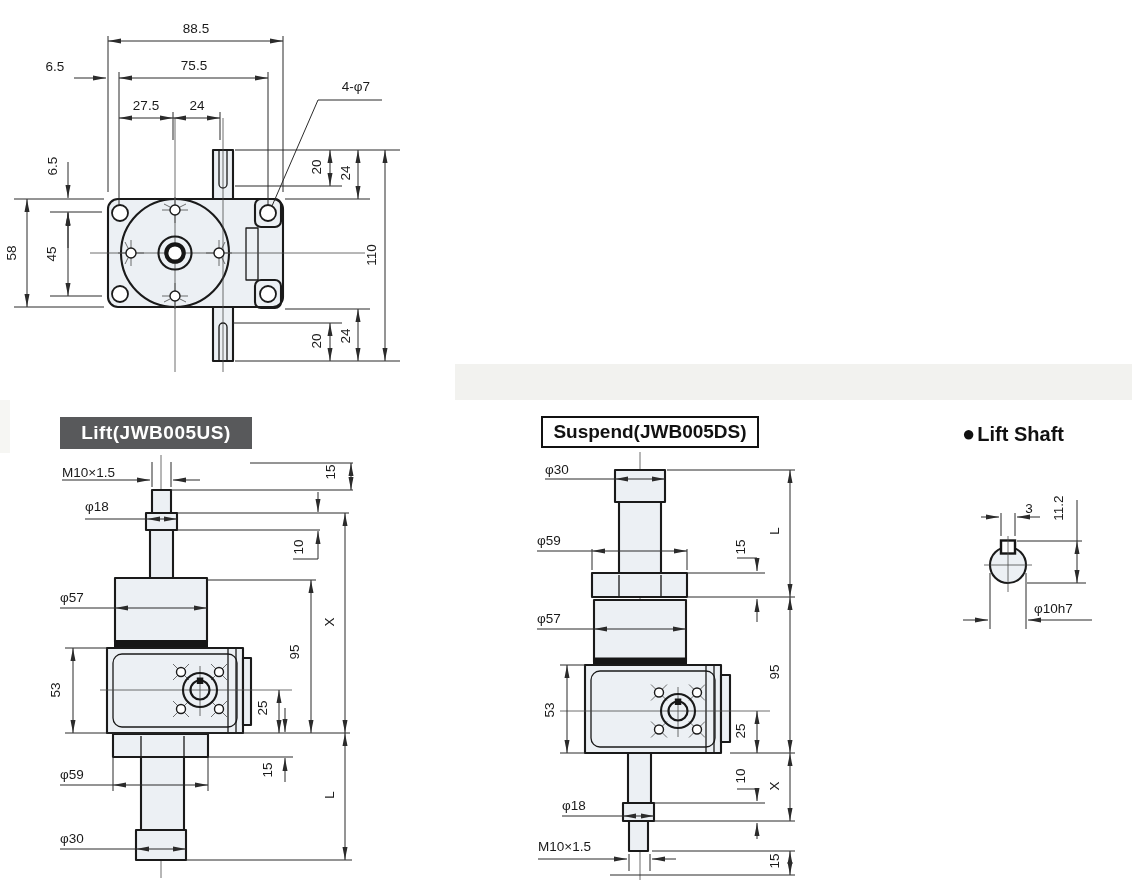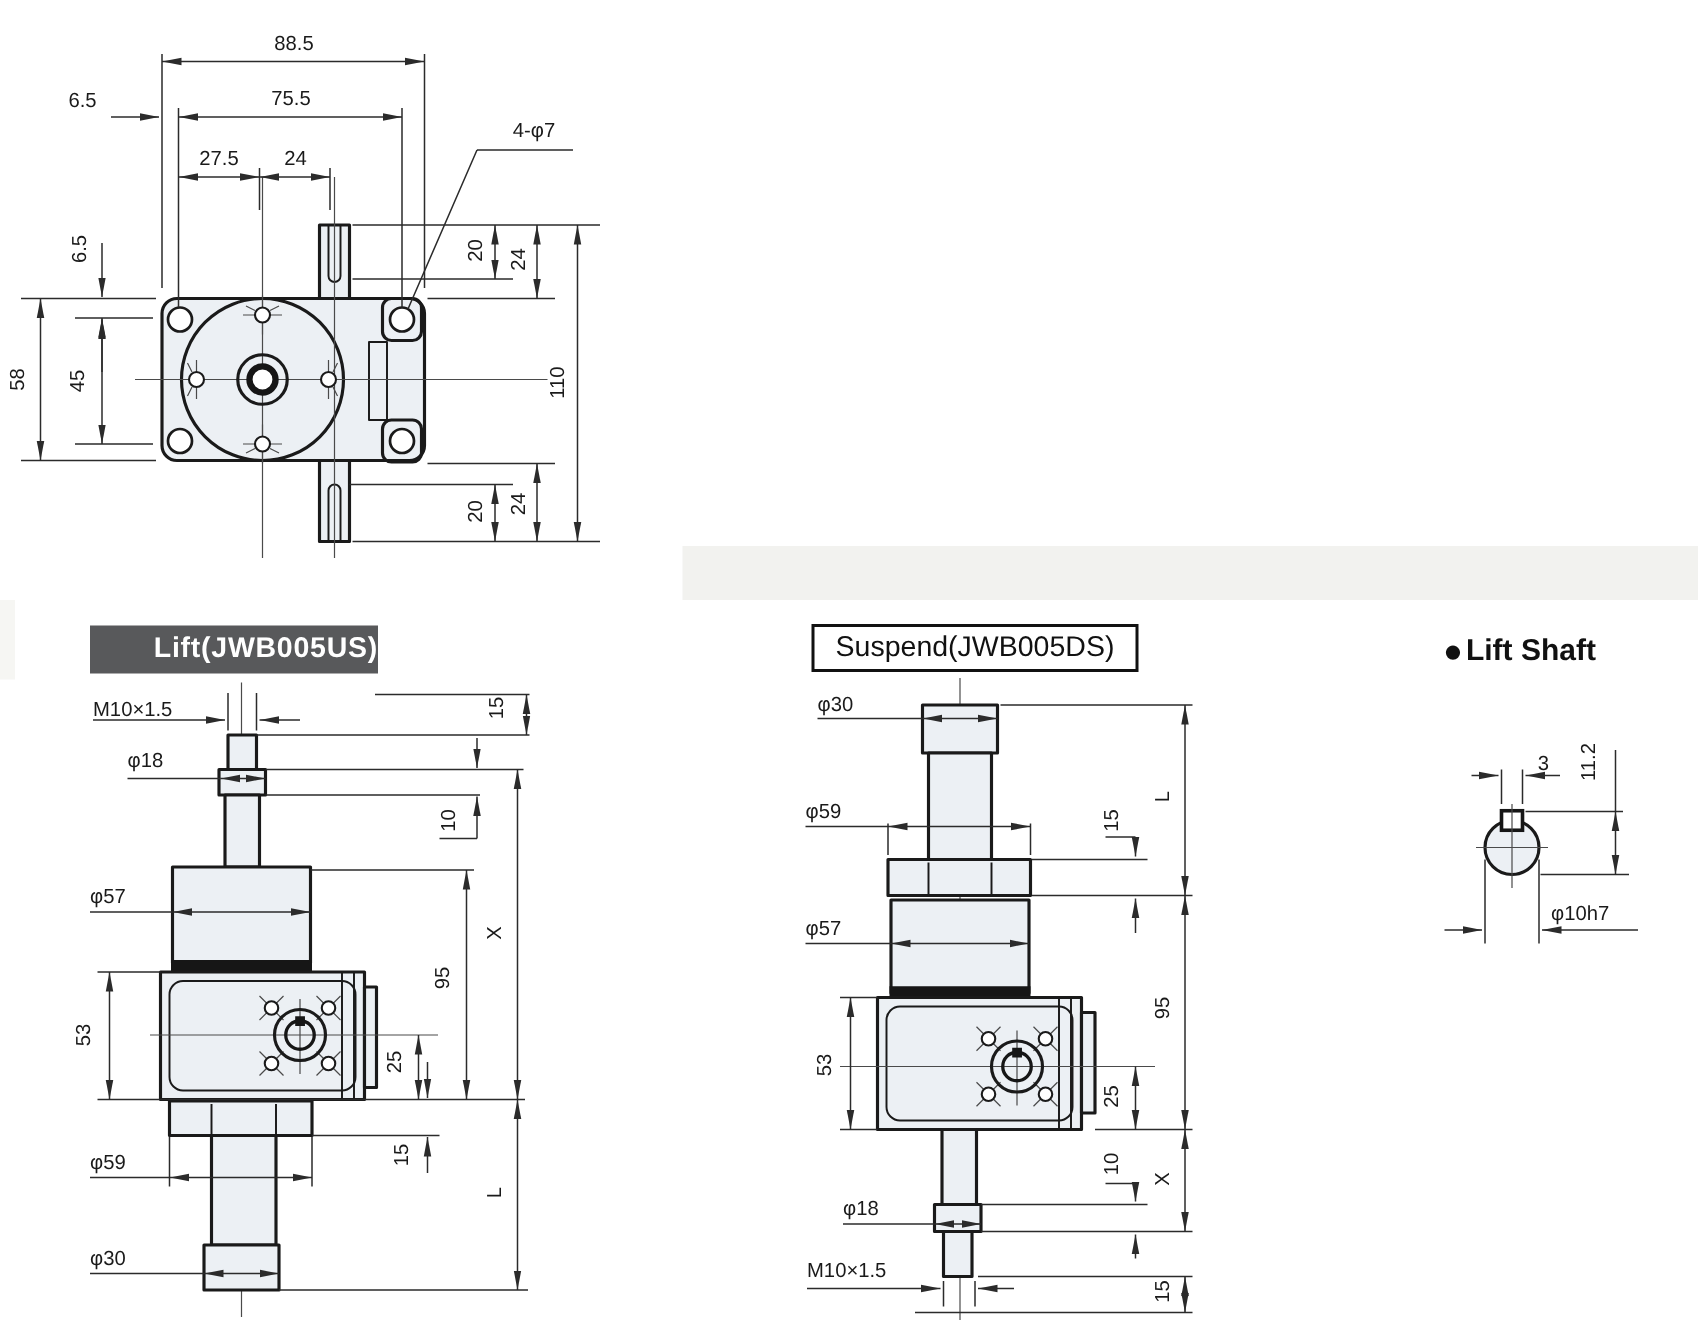--- a/index.html
+++ b/index.html
@@ -8,23 +8,23 @@
     --title-bg:#58595b;
     --band:#f2f2ef;
   }
   html,body{margin:0;padding:0;background:#fff;}
   #stage{position:relative;width:1132px;height:892px;background:#ffffff;overflow:hidden;
          font-family:"Liberation Sans",sans-serif;}
   #drawing{position:absolute;left:0;top:0;}
   .band{position:absolute;background:var(--band);}
   .title-dark{position:absolute;left:60px;top:417px;width:192px;height:32px;
       background:var(--title-bg);color:#fff;font-size:19px;font-weight:600;
-      display:flex;align-items:center;justify-content:flex-end;letter-spacing:0.5px;}
+      display:flex;align-items:center;justify-content:center;letter-spacing:0.5px;}
   .title-light{position:absolute;left:541px;top:416px;width:214px;height:28px;
-      background:#fff;border:2px solid #111;color:#111;font-size:19px;font-weight:400;
+      background:#fff;border:2px solid #111;color:#111;font-size:19px;font-weight:700;
       display:flex;align-items:center;justify-content:center;}
   .title-plain{position:absolute;left:962px;top:421px;height:26px;color:#111;
       font-size:20px;font-weight:700;display:flex;align-items:center;gap:2px;}
   .title-plain .bullet{font-size:22px;line-height:1;}
   
   .o1{fill:var(--part-fill);stroke:var(--line);stroke-width:2.1;stroke-linejoin:round;}
   .o1n{fill:none;stroke:var(--line);stroke-width:2.1;stroke-linejoin:round;}
   .o2{fill:none;stroke:var(--line);stroke-width:1.3;stroke-linejoin:round;}
   .hole{fill:#fff;stroke:var(--line);stroke-width:1.8;}
   .holeS{fill:#fff;stroke:var(--line);stroke-width:1.4;}

